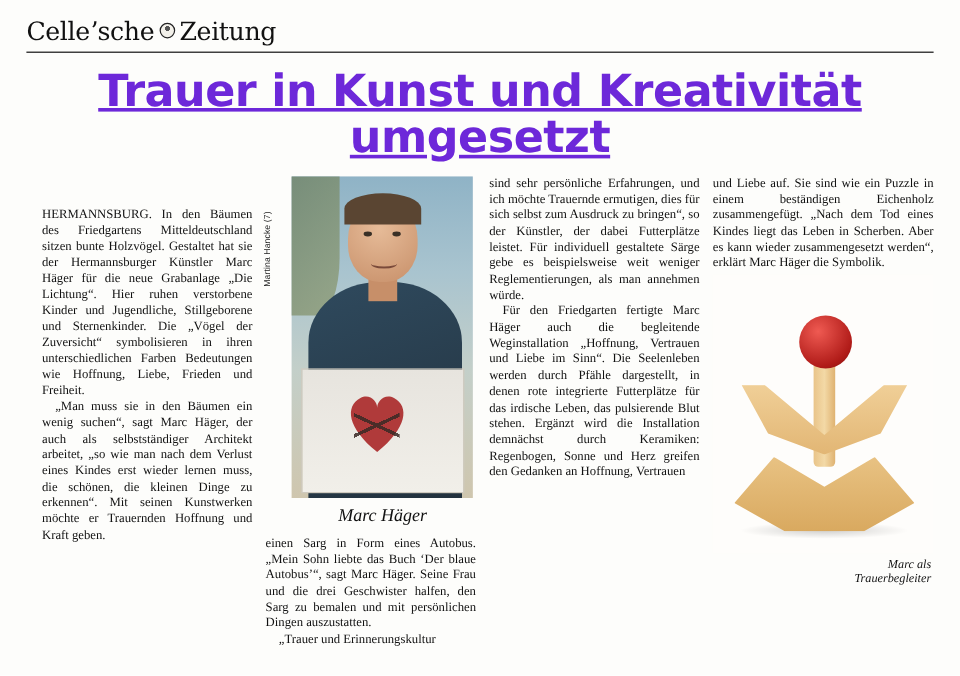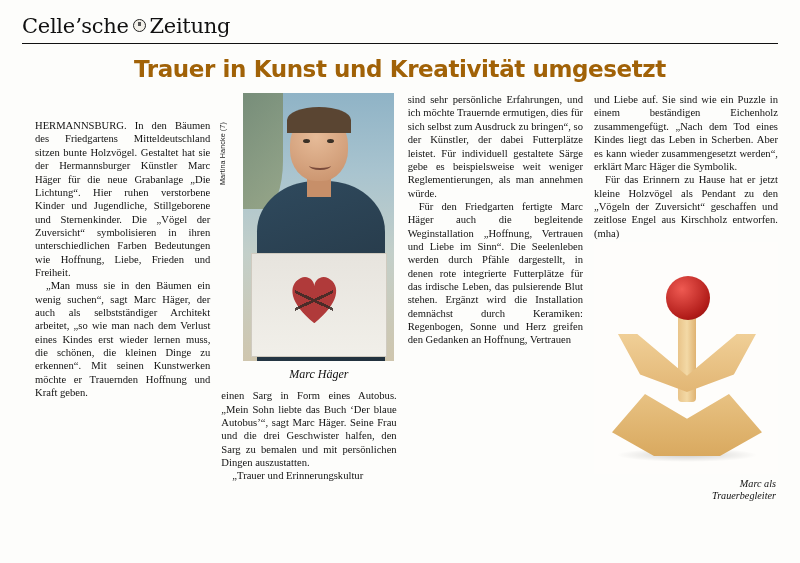--- a/index.html
+++ b/index.html
@@ -47,25 +47,26 @@
       radial-gradient(circle at 50% 35%, #555 0 2px, transparent 2px),
       #f3f1ea;
   }
   .masthead-logo .word2 { font-style: normal; }
 
   
   .headline {
     text-align: center;
     font-family: "DejaVu Sans", sans-serif;
     font-weight: bold;
-    font-size: 23px;
+    font-size: 37px;
     letter-spacing: -0.4px;
-    color: #a16207;
+    color: #6d28d9;
     margin: 13px 0 12px 0;
     line-height: 1.05;
+    text-decoration: underline;
   }
 
   
   .columns {
     display: flex;
     gap: 11px;
     height: 436px;
   }
   .col {
     width: 184px;
@@ -162,21 +163,21 @@
     color: #222;
     white-space: nowrap;
     font-family: "Liberation Sans", sans-serif;
   }
   .photo-caption {
     margin-left: 22px;
     width: 151px;
     text-align: center;
     font-family: "Liberation Serif", serif;
     font-style: italic;
-    font-size: 12px;
+    font-size: 15px;
     color: #111;
     margin-top: 6px;
     margin-bottom: 7px;
   }
 
   
   .sculpture-wrap { position: relative; margin-top: 2px; }
   .sculpture {
     width: 184px; height: 232px;
     background: #fefdfb;
@@ -263,21 +264,20 @@
       <p>„Trauer und Erinnerungskultur</p>
     </div>
 
     <div class="col col3">
       <p class="noind">sind sehr persönliche Erfahrungen, und ich möchte Trauernde ermutigen, dies für sich selbst zum Ausdruck zu bringen“, so der Künstler, der dabei Futterplätze leistet. Für individuell gestaltete Särge gebe es beispielsweise weit weniger Reglementierungen, als man annehmen würde.</p>
       <p>Für den Friedgarten fertigte Marc Häger auch die begleitende Weginstallation „Hoffnung, Vertrauen und Liebe im Sinn“. Die Seelenleben werden durch Pfähle dargestellt, in denen rote integrierte Futterplätze für das irdische Leben, das pulsierende Blut stehen. Ergänzt wird die Installation demnächst durch Keramiken: Regenbogen, Sonne und Herz greifen den Gedanken an Hoffnung, Vertrauen</p>
     </div>
 
     <div class="col col4">
       <p class="noind">und Liebe auf. Sie sind wie ein Puzzle in einem beständigen Eichenholz zusammengefügt. „Nach dem Tod eines Kindes liegt das Leben in Scherben. Aber es kann wieder zusammengesetzt werden“, erklärt Marc Häger die Symbolik.</p>
-      <p>Für das Erinnern zu Hause hat er jetzt kleine Holzvögel als Pendant zu den „Vögeln der Zuversicht“ geschaffen und zeitlose Engel aus Kirschholz entworfen. (mha)</p>
       <div class="sculpture-wrap">
         <div class="sculpture">
           <div class="sc-shadow"></div>
           <div class="sc-base"></div>
           <div class="sc-stem"></div>
           <div class="sc-arm"></div>
           <div class="sc-ball"></div>
         </div>
         <div class="sculpture-caption">
           <div>Marc als</div>

